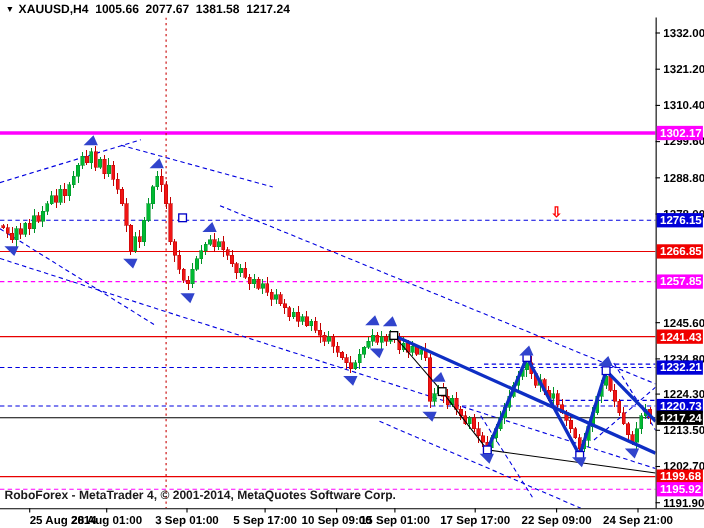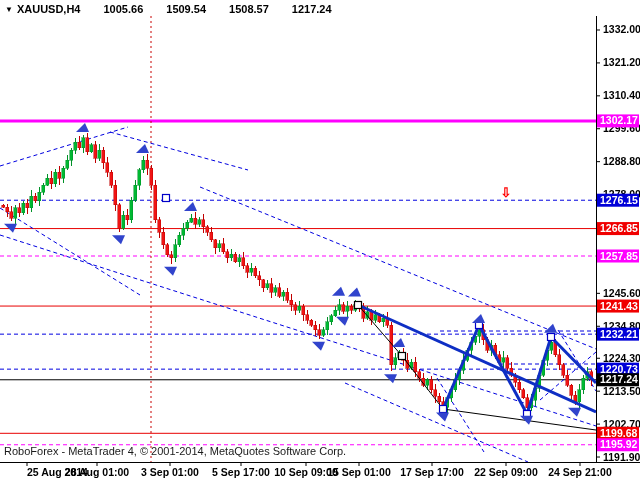--- a/index.html
+++ b/index.html
@@ -2,30 +2,30 @@
 <html><head>
 <meta charset="utf-8">
 <style>
   html,body{margin:0;padding:0;background:#fff;width:640px;height:480px;overflow:hidden;
     font-family:"Liberation Sans",sans-serif;}
   #stage{position:relative;width:640px;height:480px;background:#fff;}
   #chart-svg{position:absolute;left:0;top:0;}
   .chart-header{position:absolute;left:5px;top:3px;font-size:11px;font-weight:bold;color:#000;
     white-space:nowrap;z-index:5;}
   .chart-header .mk{font-size:8px;margin-right:4px;vertical-align:1px;}
-  .chart-header span{margin-right:23px;}
+  .chart-header span{margin-right:6px;}
   .copyright{position:absolute;left:4px;top:445px;font-size:11px;color:#1a1a1a;z-index:5;
-    white-space:nowrap;}
+    white-space:nowrap;font-weight:bold;}
 </style>
 </head>
 <body>
 
 <div id="stage">
   <div class="chart-header">
-    <span class="mk">▼</span><span>XAUUSD,H4</span><span>1005.66</span><span>1509.54</span><span>1508.57</span><span>1217.24</span>
+    <span class="mk">▼</span><span>XAUUSD,H4</span><span>1005.66</span><span>2077.67</span><span>1381.58</span><span>1217.24</span>
   </div>
 
   <svg id="chart-svg" width="640" height="480">
       <defs>
         <clipPath id="plotclip">
           <rect x="0" y="16" width="596" height="446"></rect>
         </clipPath>
       </defs>
       <g clip-path="url(#plotclip)">
         <line x1="0" y1="120.91415999999953" x2="596" y2="120.91415999999953" stroke="#FF00FF" stroke-width="3"></line>

